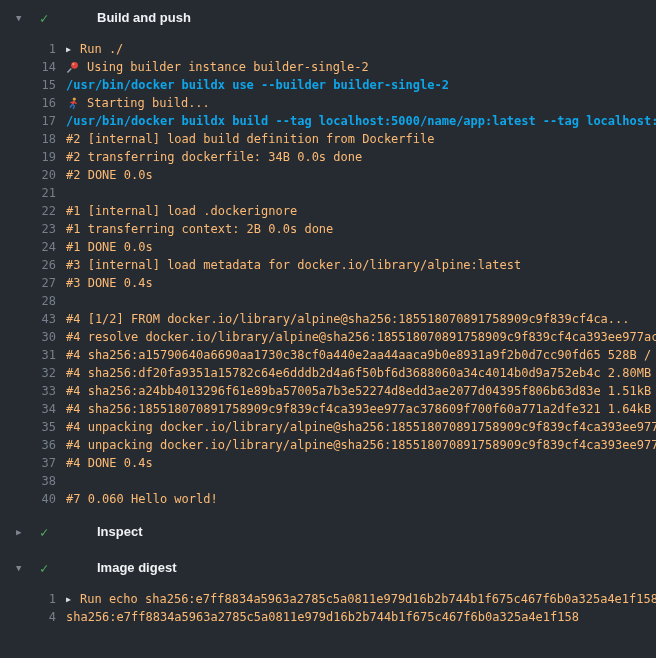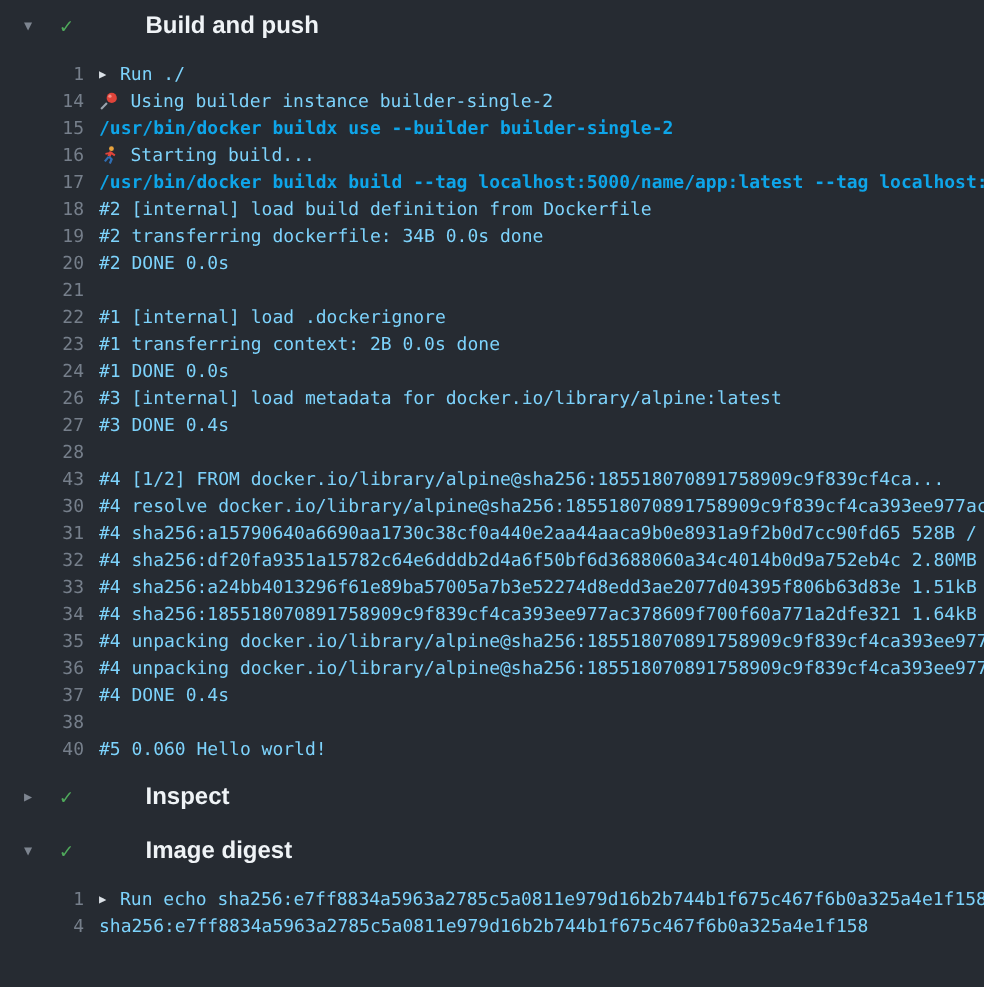--- a/index.html
+++ b/index.html
@@ -30,21 +30,21 @@
     margin-left: 8px;
     color: #4fa95b;
     font-size: 14px;
     font-weight: bold;
     line-height: 16px;
   }
   .section-title {
     margin-left: 9px;
     font-family: "Liberation Sans", sans-serif;
     font-weight: bold;
-    font-size: 16px;
+    font-size: 13px;
     color: #eff3f6;
     line-height: 16px;
     padding-left: 32px;
   }
 
   .log-lines { margin: 4px 0 6px 0; }
   .log-line {
     display: flex;
     align-items: center;
     height: 18px;
@@ -75,21 +75,21 @@
   }
   .emoji {
     display: inline-flex;
     width: 13px;
     height: 13px;
     flex: none;
     margin-right: 8px;
   }
   .lt {
     font-size: 12px;
-    color: #7dd3fc;
+    color: #fdba74;
     white-space: pre;
   }
   .lt.command {
     color: #0ea5e9;
     font-weight: bold;
   }
 </style>
 </head>
 <body>
 
@@ -206,21 +206,21 @@
         <div class="log-line">
           <span class="ln">37</span>
           <span class="line-content"><span class="lt">#4 DONE 0.4s</span></span>
         </div>
         <div class="log-line">
           <span class="ln">38</span>
           <span class="line-content"><span class="lt"></span></span>
         </div>
         <div class="log-line">
           <span class="ln">40</span>
-          <span class="line-content"><span class="lt">#5 0.060 Hello world!</span></span>
+          <span class="line-content"><span class="lt">#7 0.060 Hello world!</span></span>
         </div>
       </div>
     </section>
     <section>
       <div class="section-header">
         <span class="chevron">▶</span>
         <span class="check">✓</span>
         <span class="section-title">Inspect</span>
       </div>
     </section>

